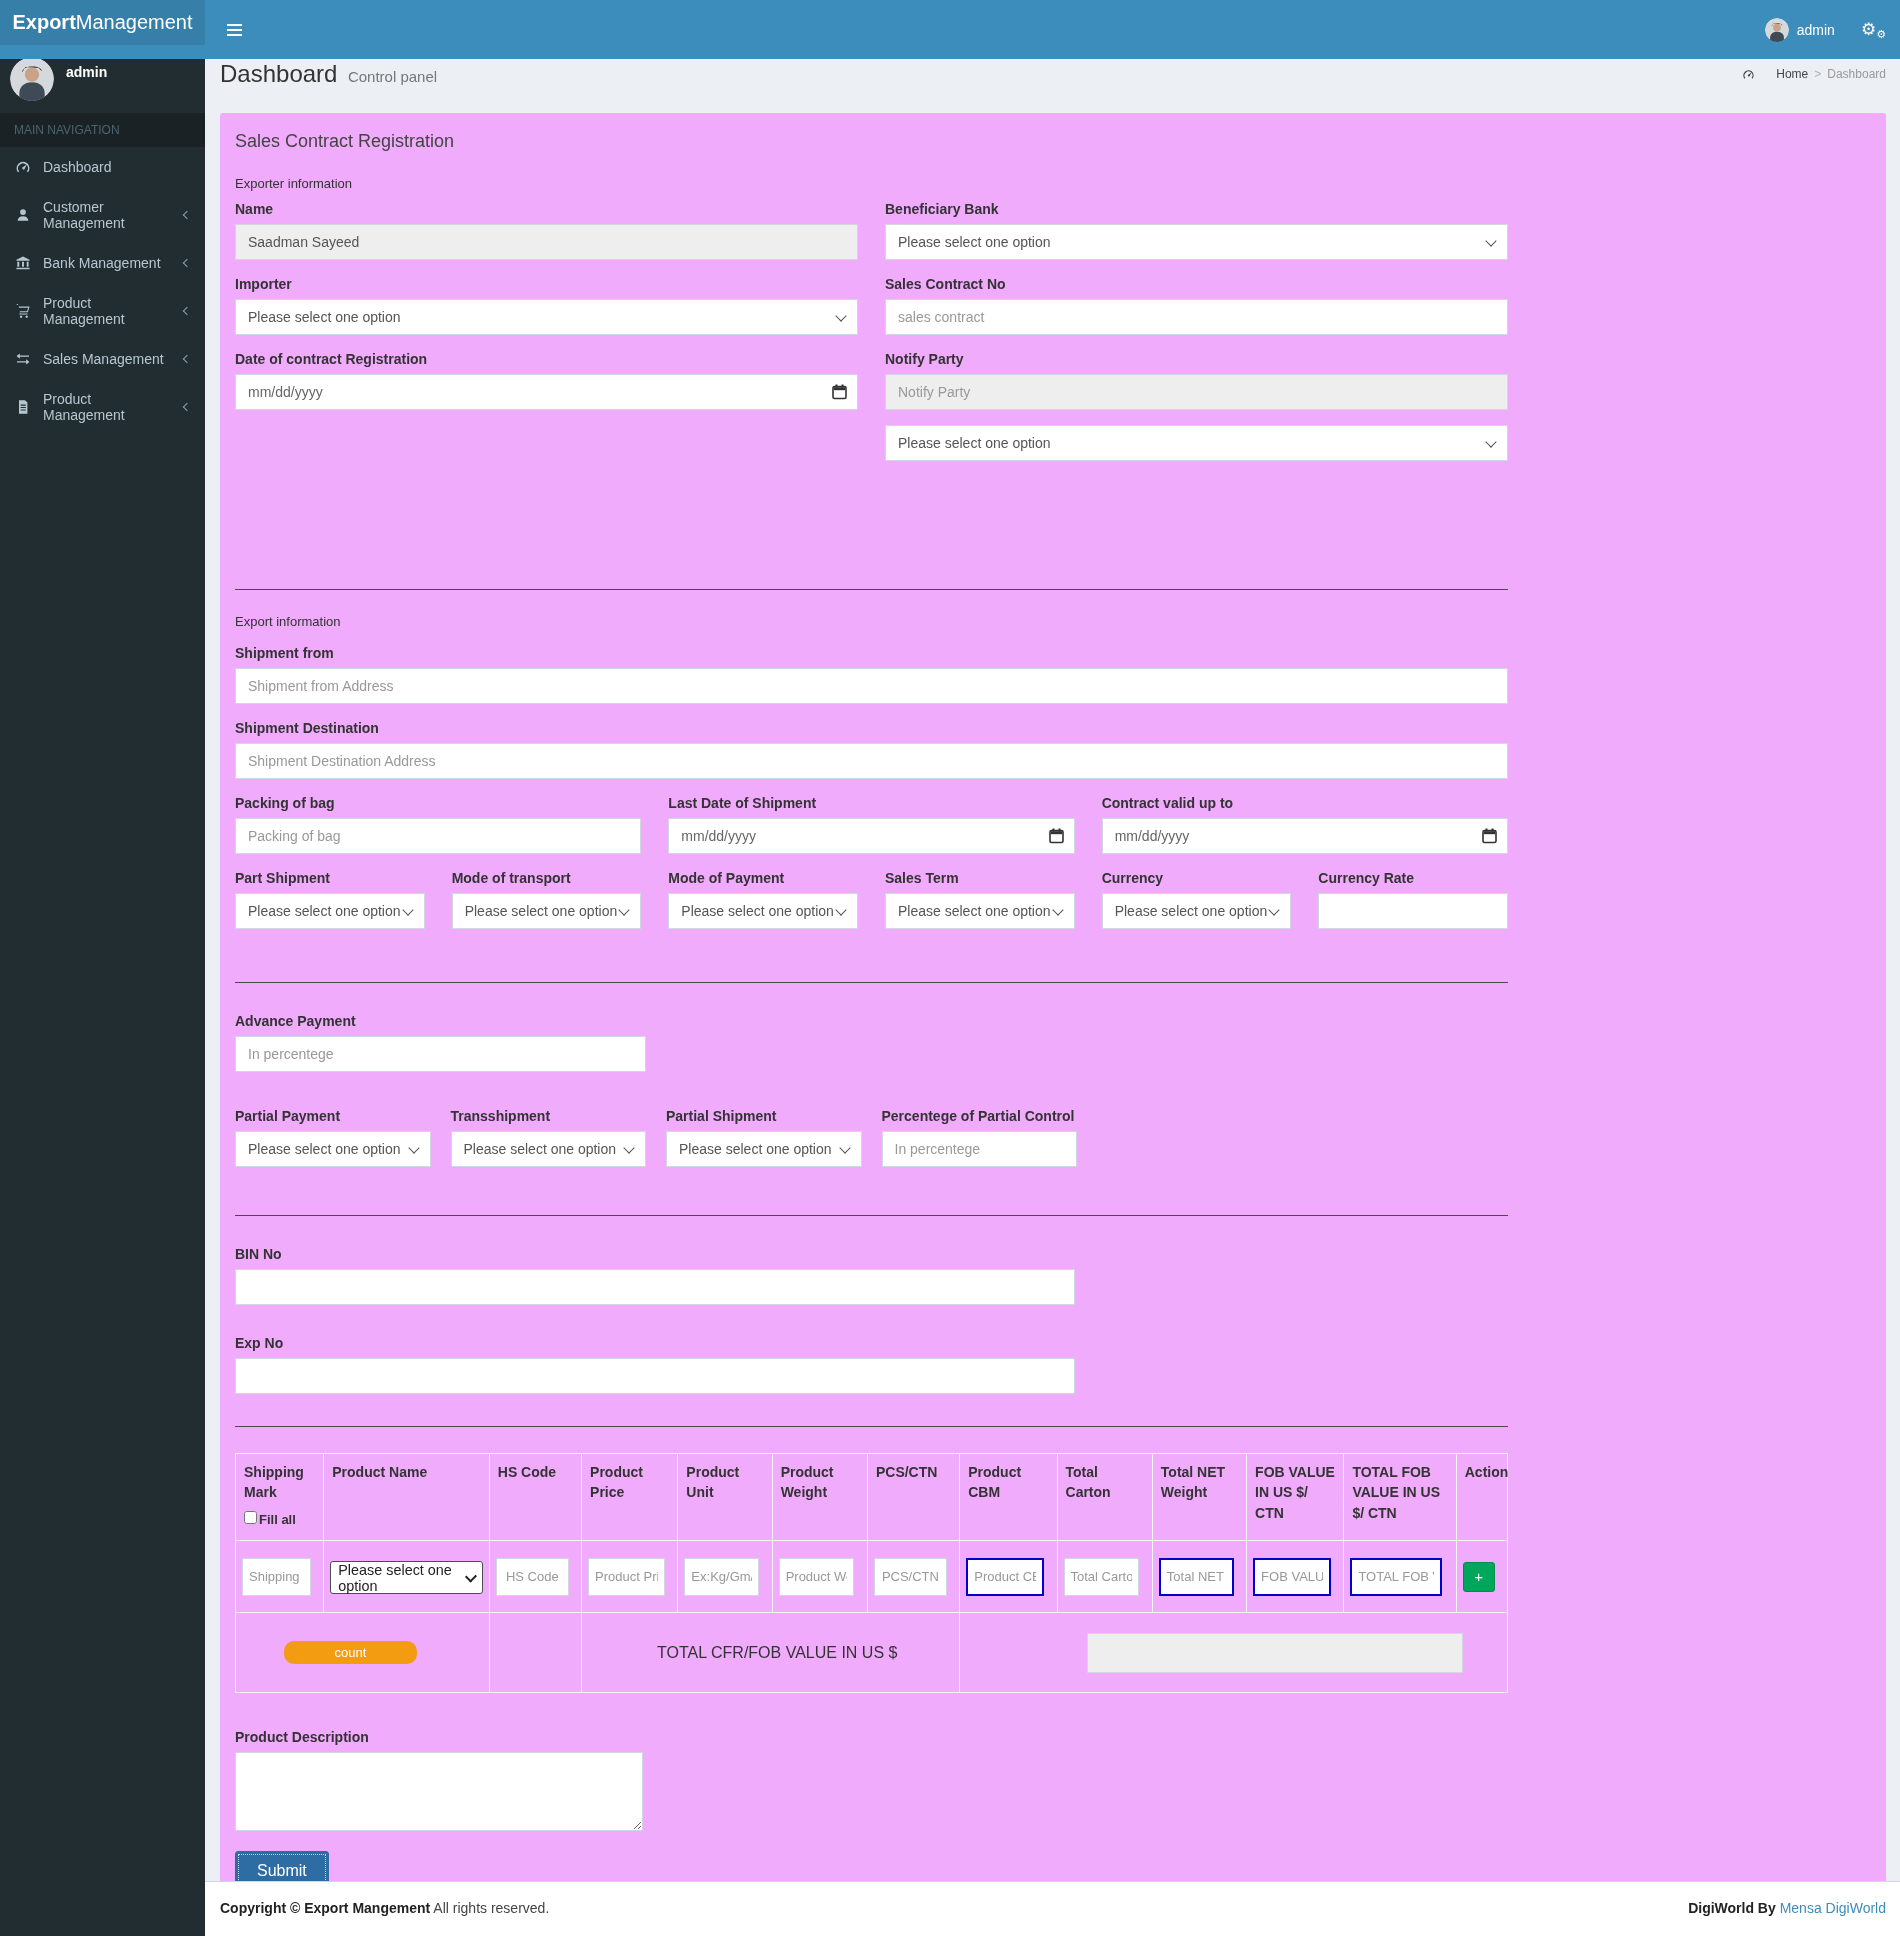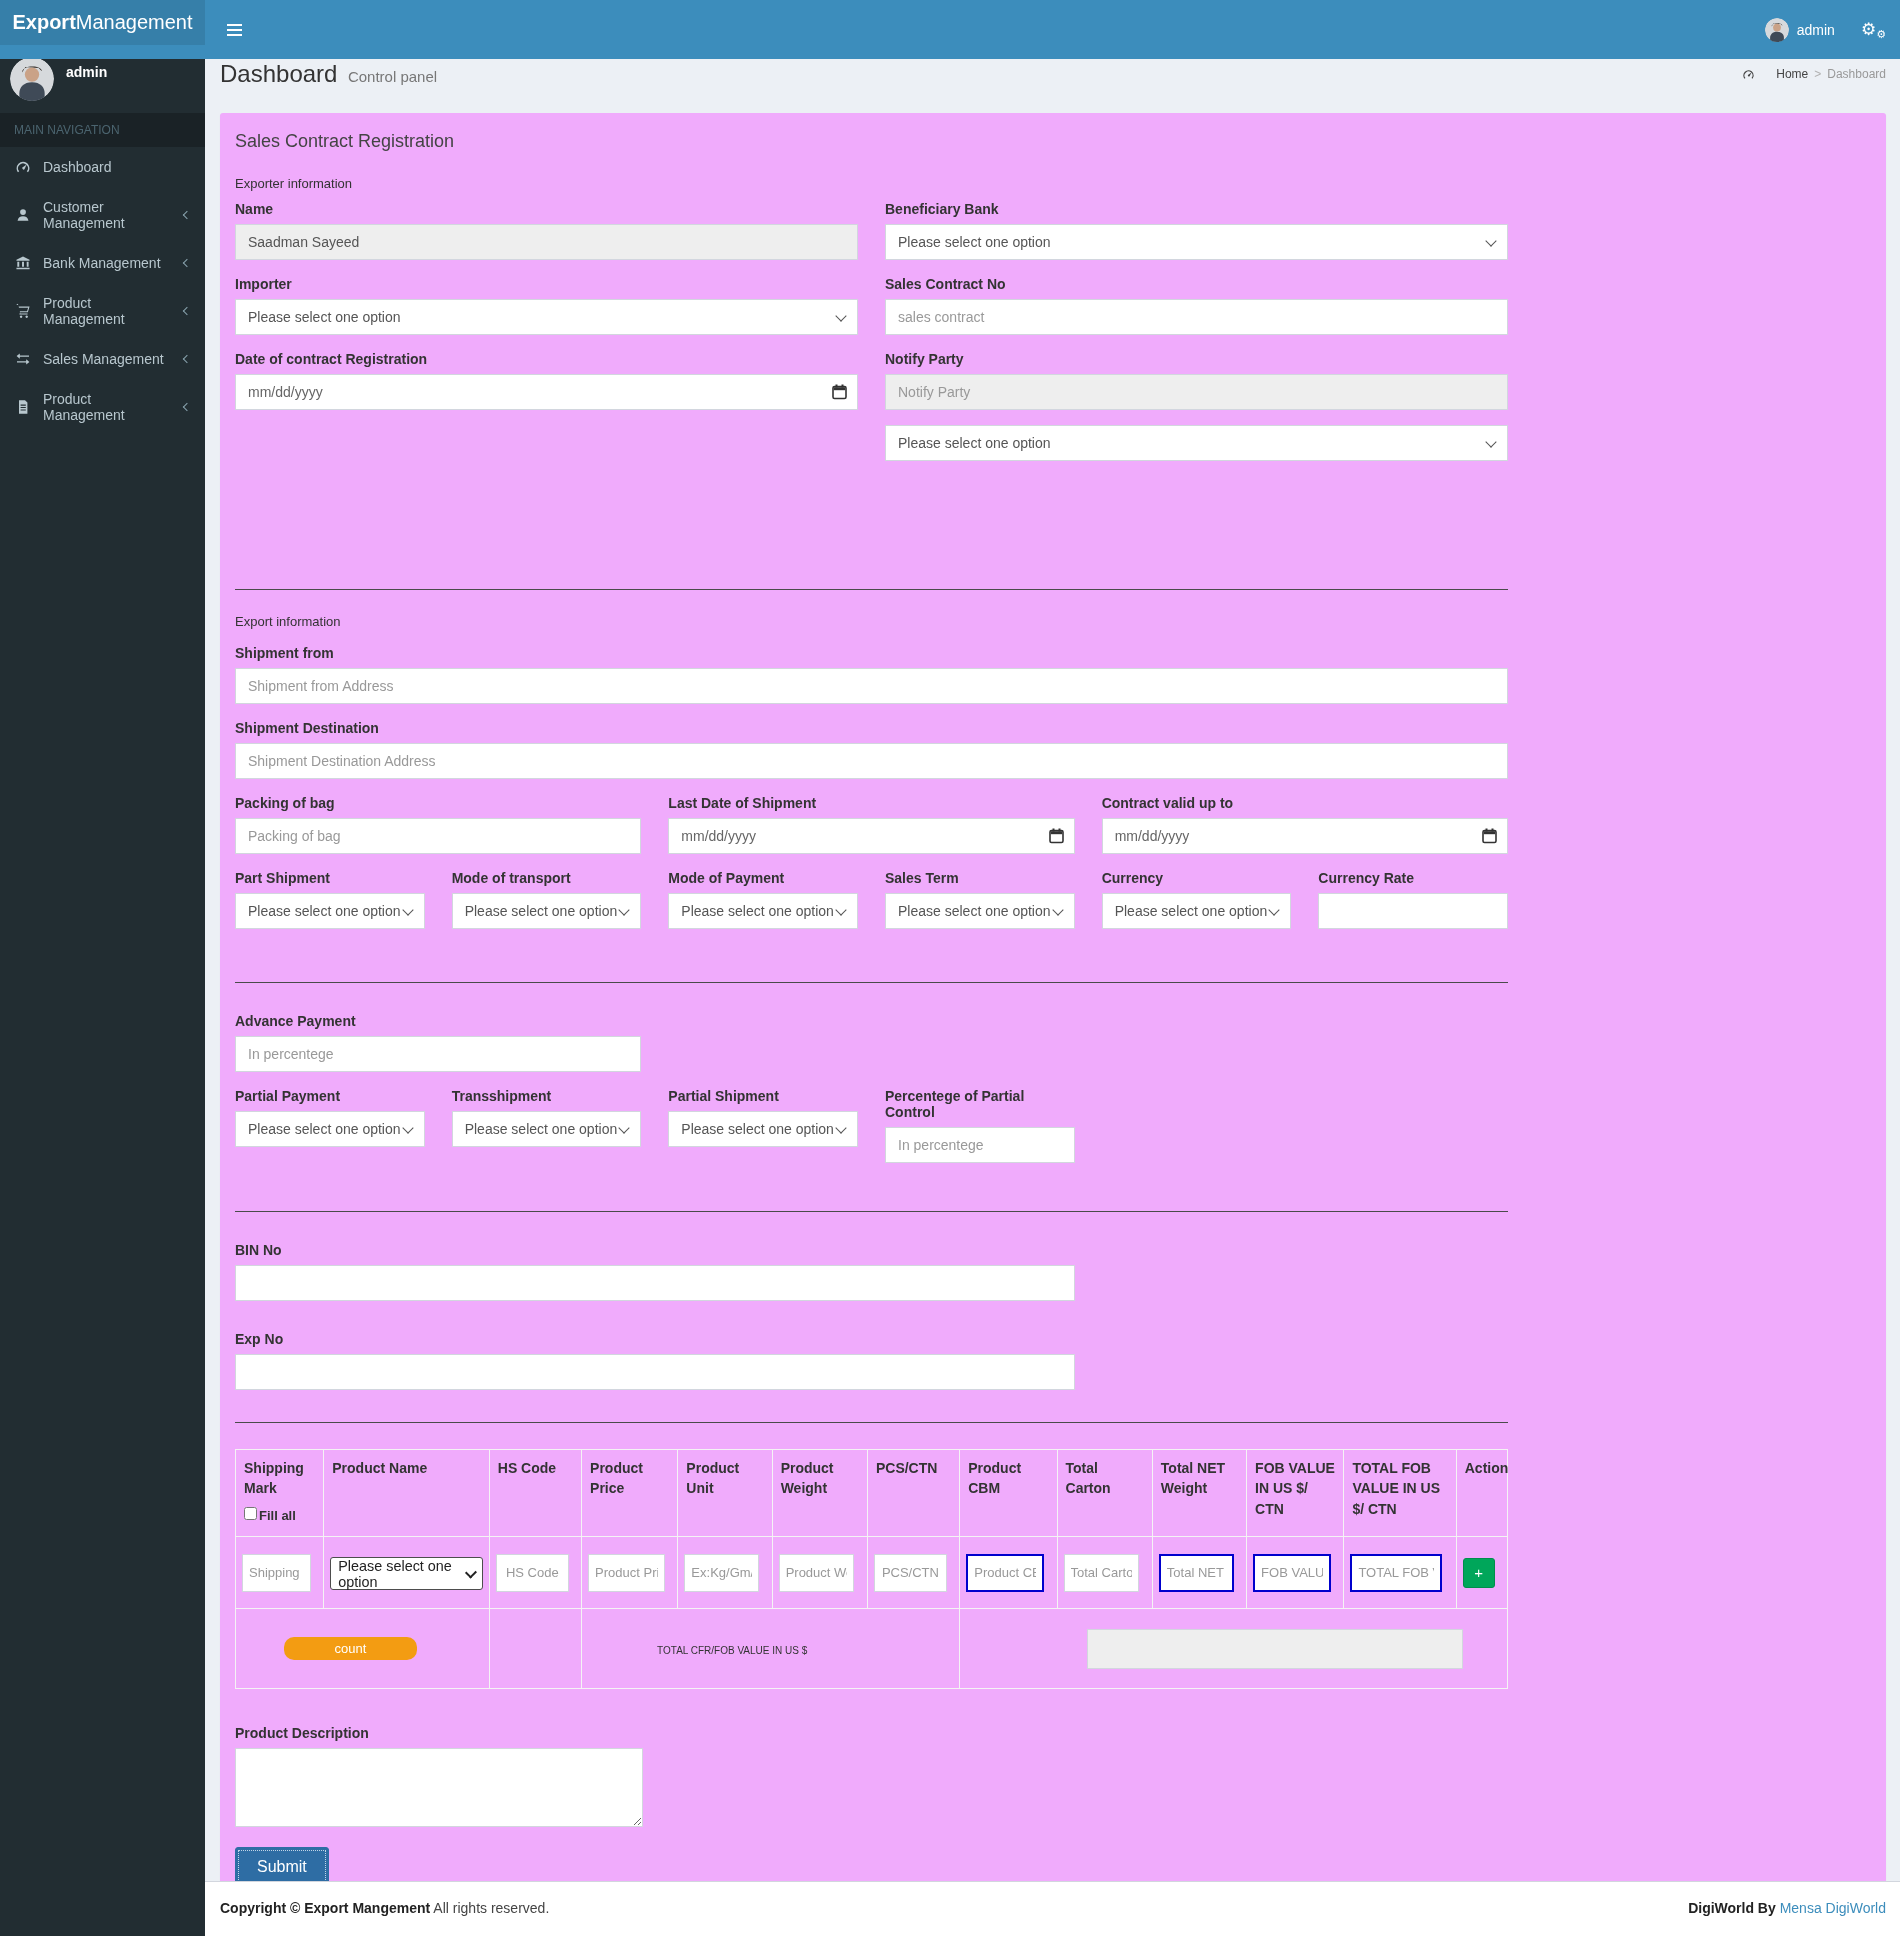--- a/index.html
+++ b/index.html
@@ -72,21 +72,21 @@
   .t-sel{box-sizing:border-box;width:100%;height:33px;border:1px solid #4d4d4d;border-radius:3px;background:#fff;
     display:flex;align-items:center;justify-content:space-between;padding:0 7px;cursor:pointer;margin-top:2px;}
   .t-sel .sel-text{font-size:14.4px;color:#222;}
   .t-sel .chev{border-color:#222;border-width:0 2px 2px 0;}
   .ptable td.ctl{padding:10px 6px;vertical-align:middle;height:51px;}
   .add-btn{width:32px;height:30px;background:#00a65a;border:1px solid #008d4c;border-radius:3px;color:#fff;
     font-size:15px;cursor:pointer;line-height:1;}
   .count-row td{height:63px;vertical-align:middle;}
   .badge-orange{display:inline-block;background:#f39c12;color:#fff;border-radius:10px;font-size:13px;
     padding:4px 0;width:133px;text-align:center;margin-left:40px;}
-  .total-lbl{font-size:10px;color:#333;padding-left:67px;}
+  .total-lbl{font-size:16px;color:#333;padding-left:67px;}
   .total-inp{box-sizing:border-box;width:376px;height:40px;background:#eee;border:1px solid #d2d6de;margin-left:119px;outline:none;}
   textarea.pdesc{width:408px;height:79px;padding:6px 10px;resize:both;outline:none;}
   .submit-btn{margin-top:16px;background:#2e6da4;border:1px solid #2e6da4;color:#fff;font-size:16px;
     font-family:"Liberation Sans",sans-serif;padding:10px 21px;border-radius:3px;cursor:pointer;
     outline:1px dotted rgba(210,225,240,.9);outline-offset:-4px;display:block;}
   
   .footer{position:absolute;bottom:0;left:205px;width:1696px;height:55px;box-sizing:border-box;background:#fff;
     border-top:1px solid #d2d6de;padding:18px 15px;font-size:14px;color:#444;}
   .footer .right{float:right;}
   .footer b{color:#222;}
@@ -339,21 +339,21 @@
           </div>
         </div>
         <div>
           <label class="f-label">Currency Rate</label>
           <input class="inp" style="">
         </div>
       </div>
 
       <hr class="sepm" style="margin:53px 0 0 0;">
 
-      <div class="grid6" style="margin-top:14px;">
+      <div class="grid6" style="margin-top:14px;gap:20px;">
         <div class="sp2">
           <label class="f-label">Advance Payment</label>
           <input class="inp" placeholder="In percentege" style="">
         </div>
         <div class="sp4"></div>
         <div>
           <label class="f-label">Partial Payment</label>
           <div class="sel">
             <span class="sel-text">Please select one option</span>
             <i class="chev down"></i>

